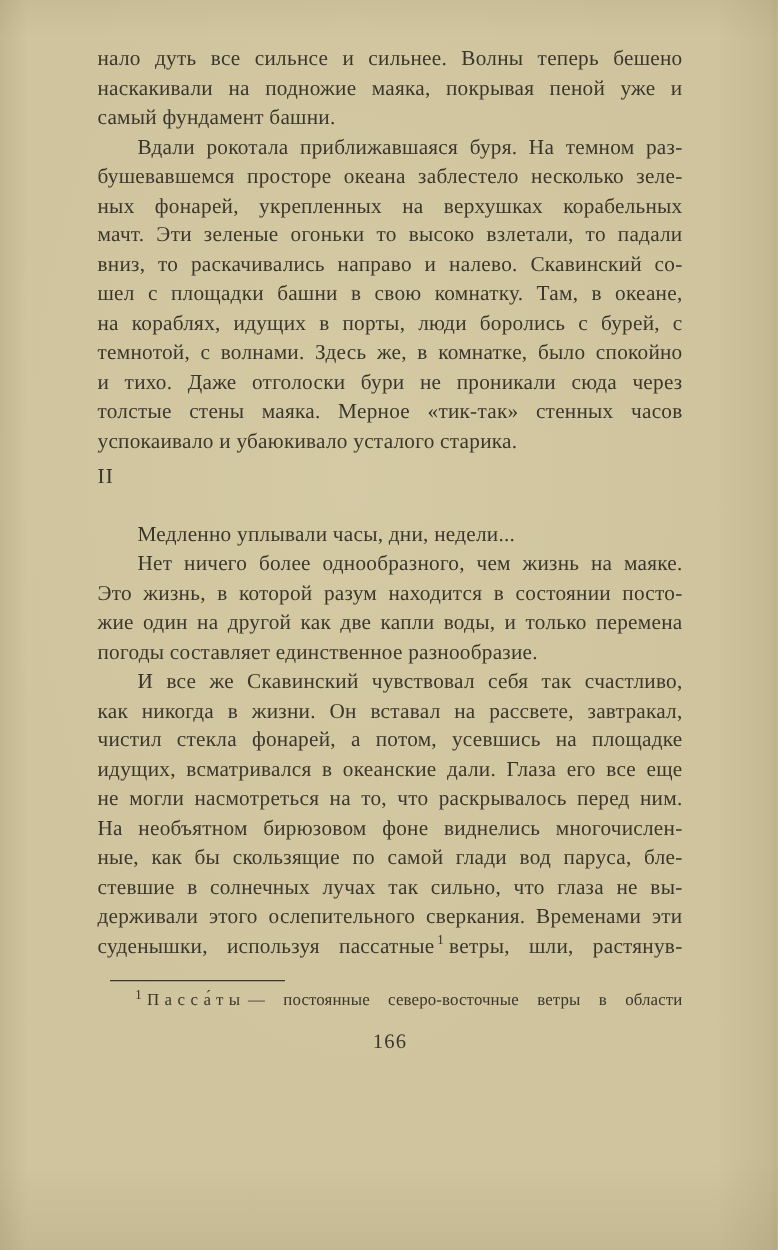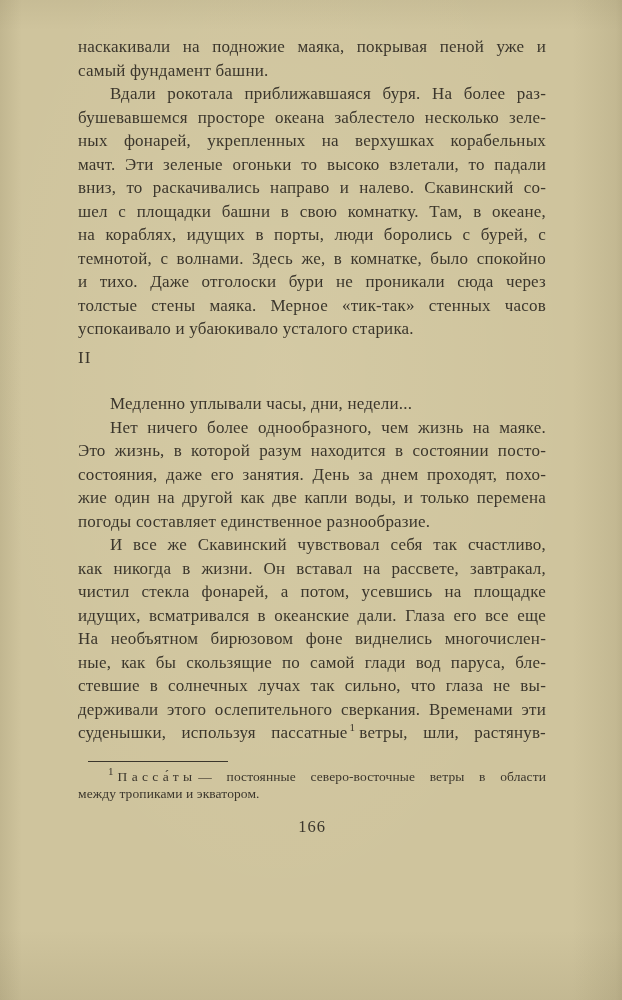--- a/index.html
+++ b/index.html
@@ -83,26 +83,27 @@
     letter-spacing: 1px;
   }
 </style>
 </head>
 <body>
 
 <div class="page">
   <div class="text-block">
 
     <div class="para">
+      <div class="line">нало дуть все сильнсе и сильнее. Волны теперь бешено</div>
       <div class="line">наскакивали на подножие маяка, покрывая пеной уже и</div>
       <div class="line last">самый фундамент башни.</div>
     </div>
 
     <div class="para">
-      <div class="line indent">Вдали рокотала приближавшаяся буря. На более раз-</div>
+      <div class="line indent">Вдали рокотала приближавшаяся буря. На темном раз-</div>
       <div class="line">бушевавшемся просторе океана заблестело несколько зеле-</div>
       <div class="line">ных фонарей, укрепленных на верхушках корабельных</div>
       <div class="line">мачт. Эти зеленые огоньки то высоко взлетали, то падали</div>
       <div class="line">вниз, то раскачивались направо и налево. Скавинский со-</div>
       <div class="line">шел с площадки башни в свою комнатку. Там, в океане,</div>
       <div class="line">на кораблях, идущих в порты, люди боролись с бурей, с</div>
       <div class="line">темнотой, с волнами. Здесь же, в комнатке, было спокойно</div>
       <div class="line">и тихо. Даже отголоски бури не проникали сюда через</div>
       <div class="line">толстые стены маяка. Мерное «тик-так» стенных часов</div>
       <div class="line last">успокаивало и убаюкивало усталого старика.</div>
@@ -110,39 +111,38 @@
 
     <div class="section-heading">II</div>
 
     <div class="para">
       <div class="line last indent">Медленно уплывали часы, дни, недели...</div>
     </div>
 
     <div class="para">
       <div class="line indent">Нет ничего более однообразного, чем жизнь на маяке.</div>
       <div class="line">Это жизнь, в которой разум находится в состоянии посто-</div>
-      <div class="line">состояния, даже его занятия. День за днем проходят, похо-</div>
       <div class="line">жие один на другой как две капли воды, и только перемена</div>
       <div class="line last">погоды составляет единственное разнообразие.</div>
     </div>
 
     <div class="para">
       <div class="line indent">И все же Скавинский чувствовал себя так счастливо,</div>
       <div class="line">как никогда в жизни. Он вставал на рассвете, завтракал,</div>
       <div class="line">чистил стекла фонарей, а потом, усевшись на площадке</div>
       <div class="line">идущих, всматривался в океанские дали. Глаза его все еще</div>
+      <div class="line">не могли насмотреться на то, что раскрывалось перед ним.</div>
       <div class="line">На необъятном бирюзовом фоне виднелись многочислен-</div>
       <div class="line">ные, как бы скользящие по самой глади вод паруса, бле-</div>
       <div class="line">стевшие в солнечных лучах так сильно, что глаза не вы-</div>
       <div class="line">держивали этого ослепительного сверкания. Временами эти</div>
       <div class="line"><span>суденышки, используя пассатные</span><sup class="fnref">1</sup><span>ветры, шли, растянув-</span></div>
     </div>
 
     <div class="footnote">
       <hr class="footnote-rule">
       <div class="line fn-indent"><sup class="fnref">1</sup><span class="fn-term">Пасса́ты</span><span>— постоянные северо-восточные ветры в области</span></div>
-      <div class="line last">между тропиками и экватором.</div>
     </div>
 
     <div class="page-number">166</div>
 
   </div>
 </div>
 
 </body></html>

